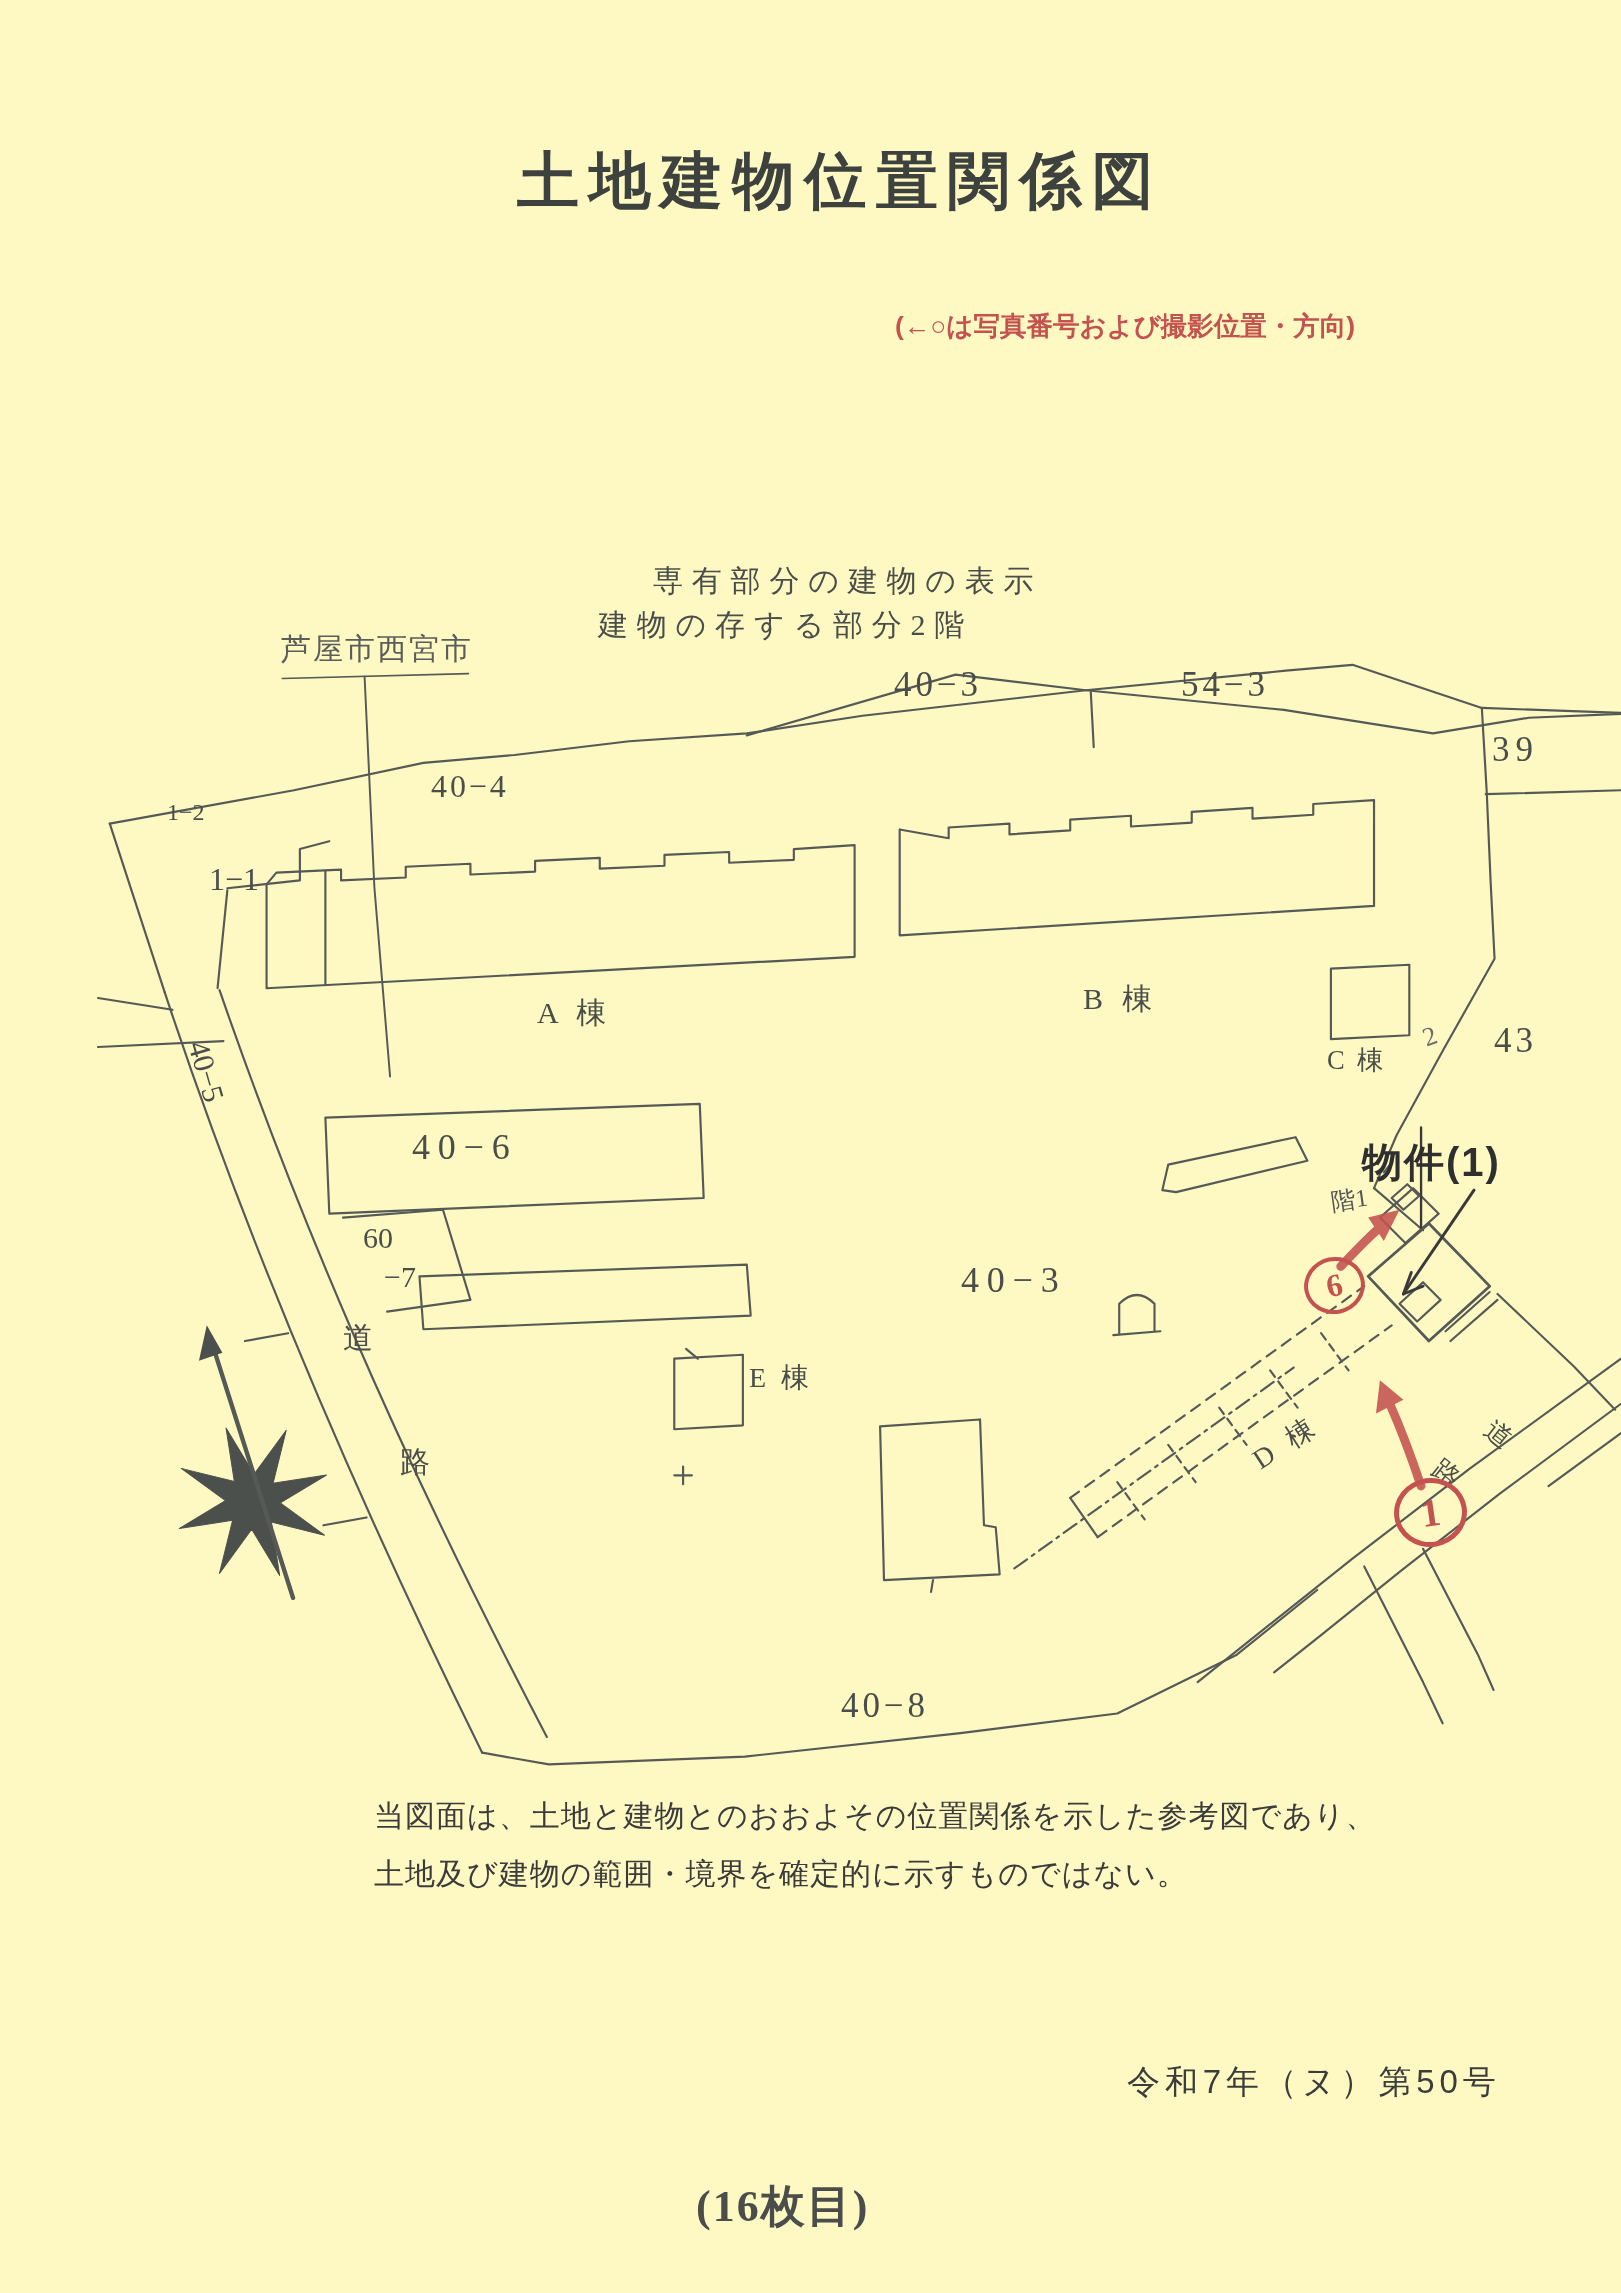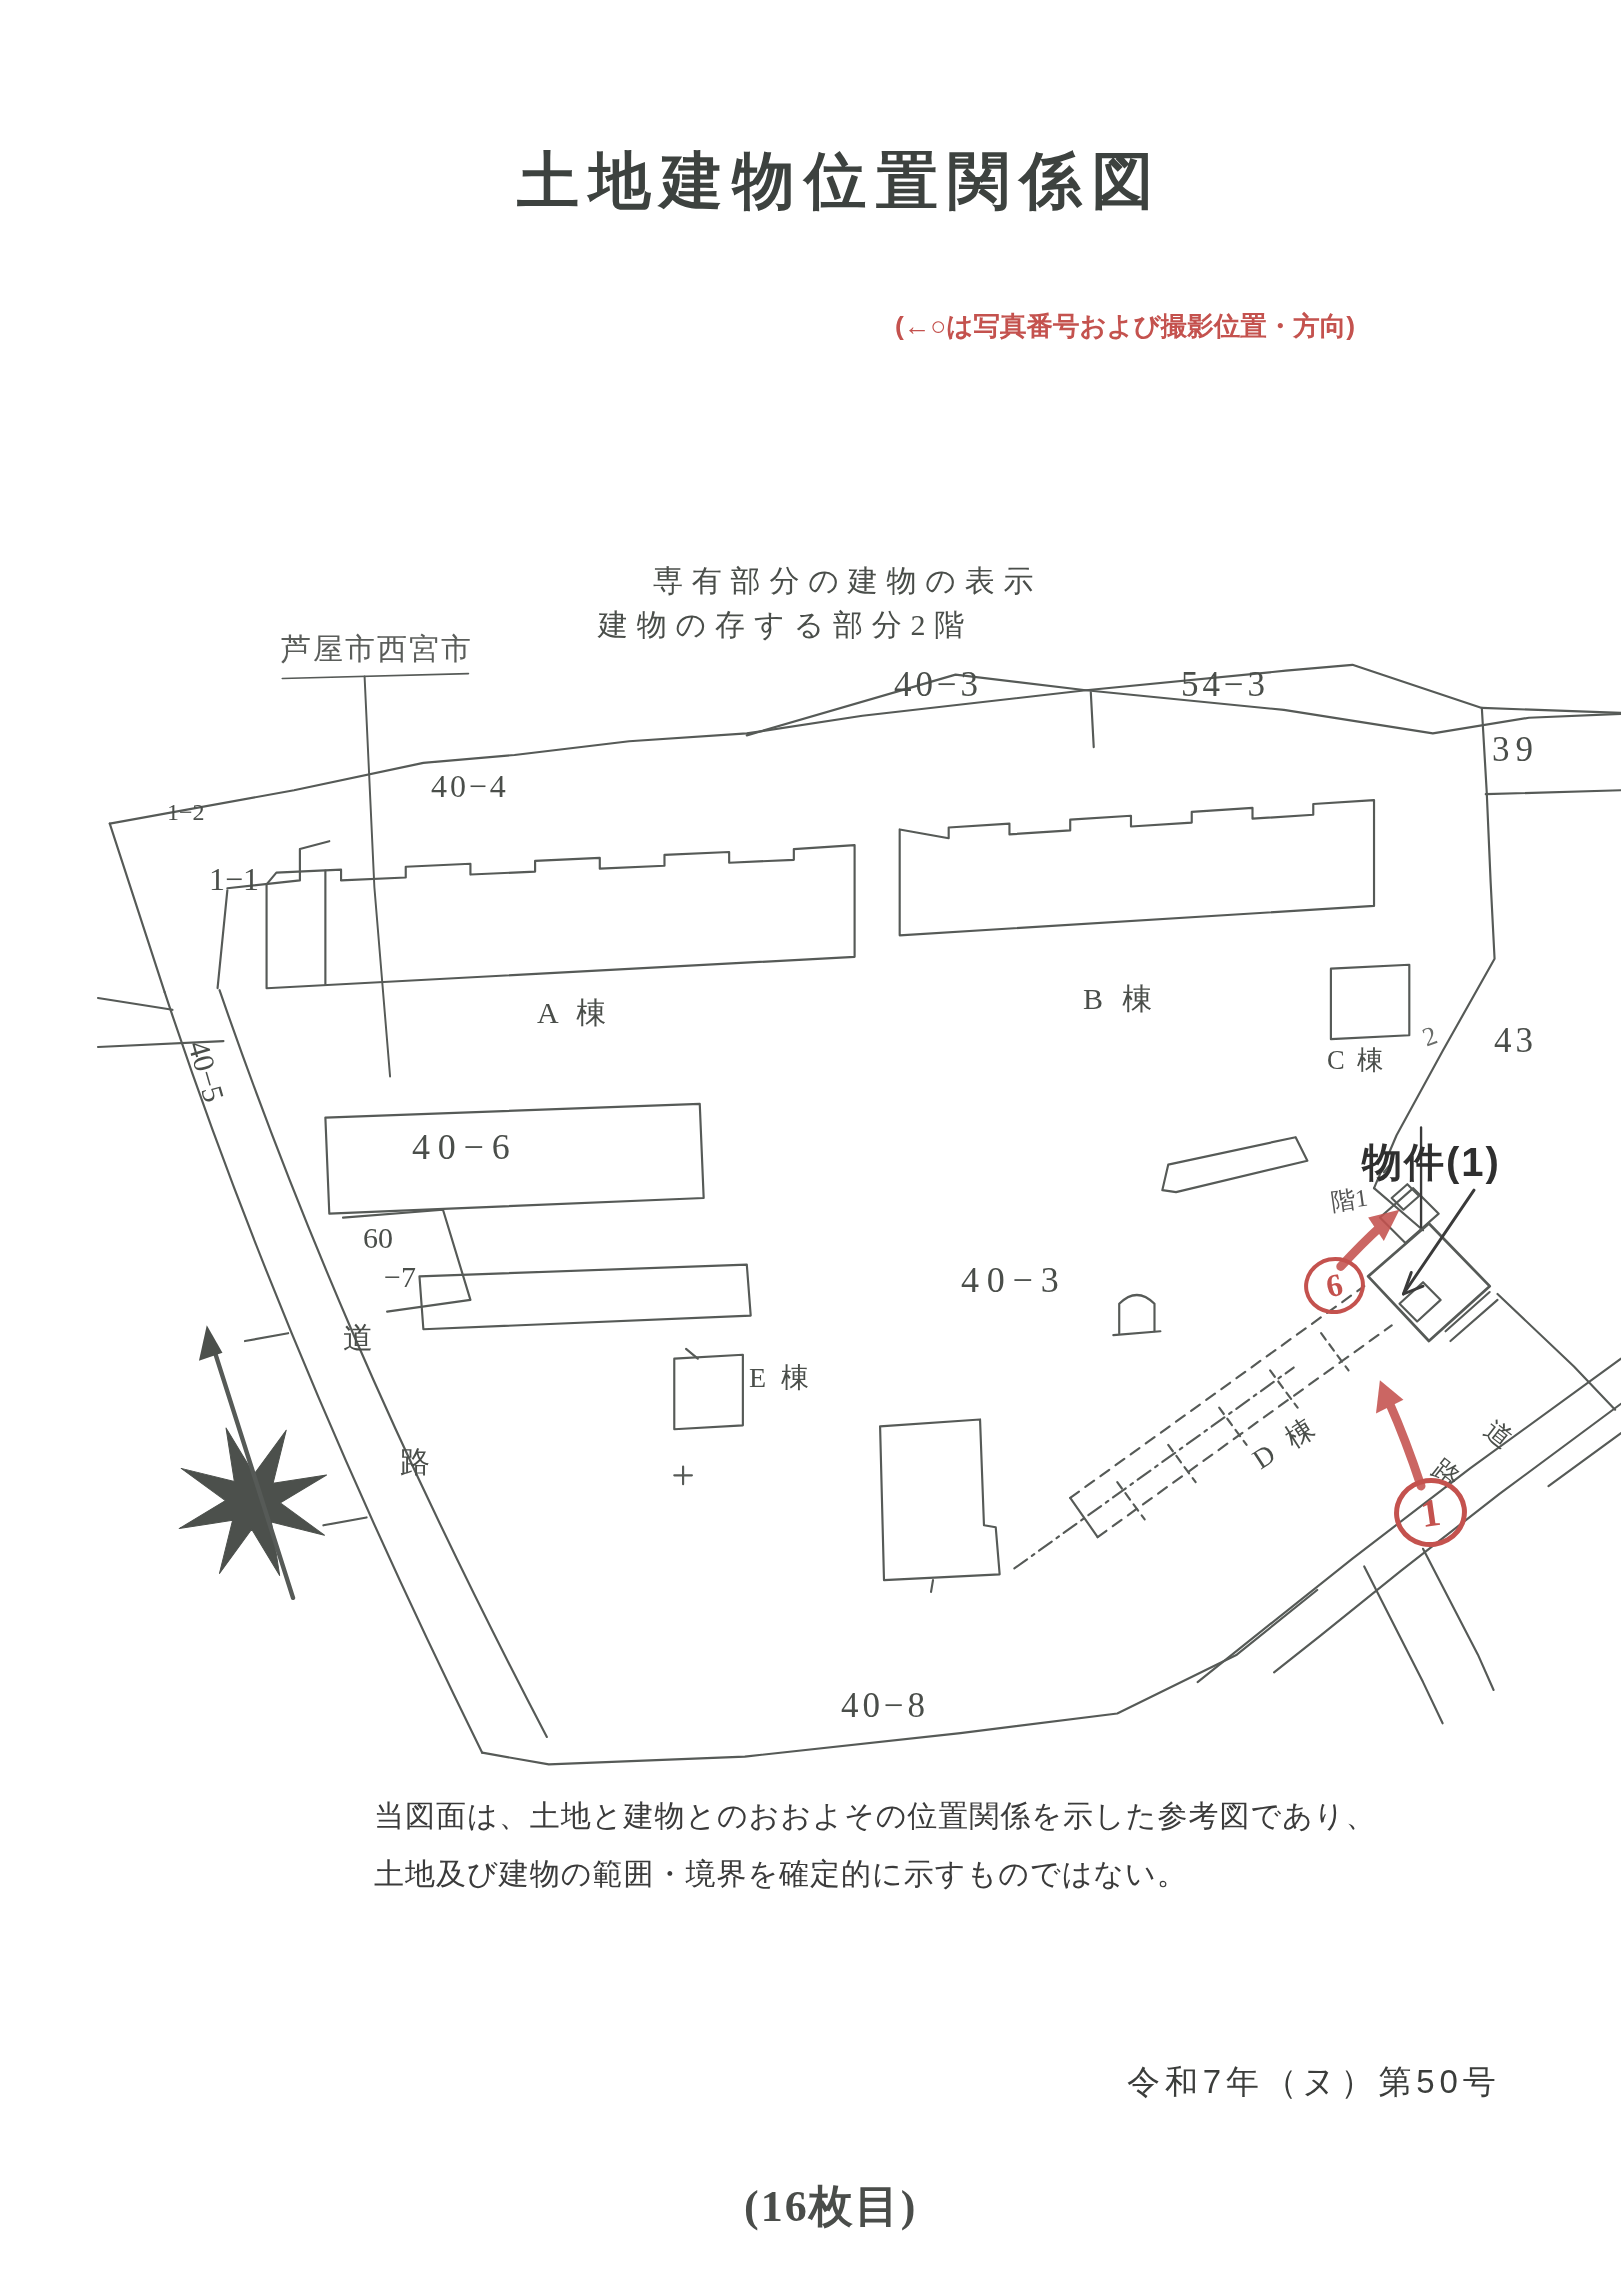--- a/index.html
+++ b/index.html
@@ -4,21 +4,21 @@
 <style>
   :root{
     --ink:#565a57;
     --text:#3c3e3c;
     --red:#c4524e;
   }
   html,body{margin:0;padding:0;background:#e8e8e6;}
   #page{
     position:relative;
     width:1621px;height:2294px;
-    background:#ffffff;
+    background:#fef9c3;
     overflow:hidden;
     font-family:"Liberation Sans",sans-serif;
     color:var(--text);
   }
   .lbl{position:absolute;white-space:nowrap;line-height:1.15;}
   .serif{font-family:"Liberation Serif","DejaVu Serif",serif;}
   .sans{font-family:"Liberation Sans","DejaVu Sans",sans-serif;}
   .ink{color:#4a4e4a;}
   .red{color:var(--red);}
   svg{position:absolute;left:0;top:0;}
@@ -179,16 +179,16 @@
     <span>6</span>
   </div>
   <div class="photocircle" style="left:1394px;top:1478px;width:63px;height:59px;border:5.9px solid var(--red);font-size:39px;transform:rotate(-8deg);">
     <span>1</span>
   </div>
 
   <div class="lbl sans" style="left:374px;top:1857px;font-size:30px;letter-spacing:1px;color:#3b3b3b;">土地及び建物の範囲・境界を確定的に示すものではない。</div>
   <div class="lbl sans" style="left:374px;top:1799px;font-size:30px;letter-spacing:1px;color:#3b3b3b;">当図面は、土地と建物とのおおよその位置関係を示した参考図であり、</div>
 
   <div class="lbl sans" style="left:1127px;top:2063px;font-size:33px;letter-spacing:4.9px;color:#3b3d3b;">令和7年（ヌ）第50号</div>
-  <div class="lbl serif" style="left:696px;top:2182px;font-size:44px;font-weight:bold;letter-spacing:2px;color:#4a4d4a;margin-left:48px;">(16枚目)</div>
+  <div class="lbl serif" style="left:696px;top:2182px;font-size:44px;font-weight:bold;letter-spacing:2px;color:#4a4d4a;">(16枚目)</div>
 
 </div>
 
 
 </body></html>

